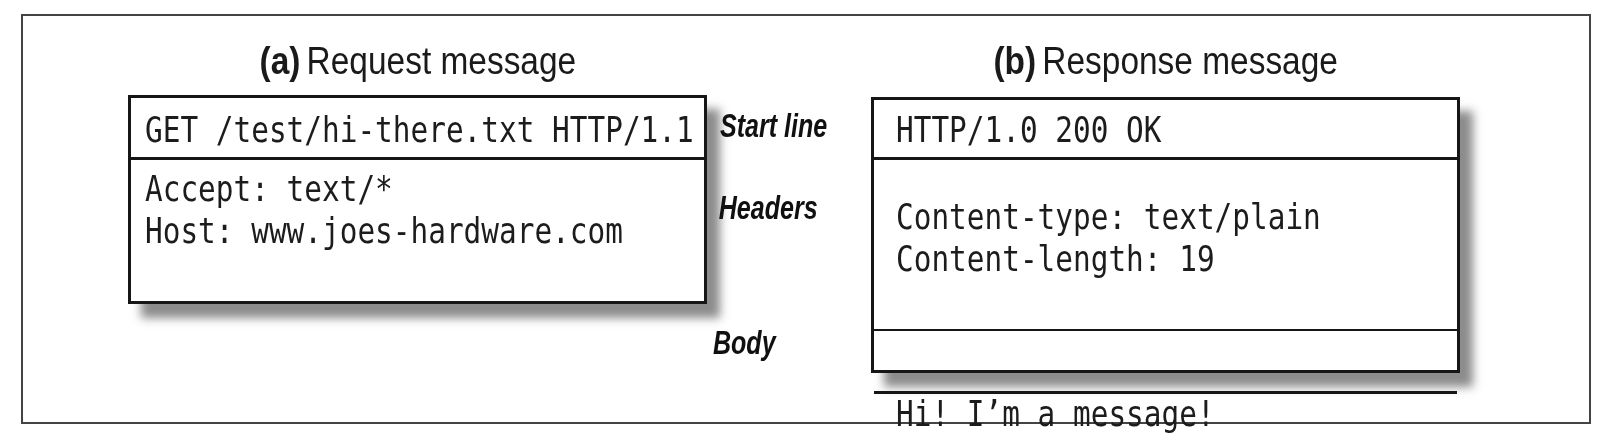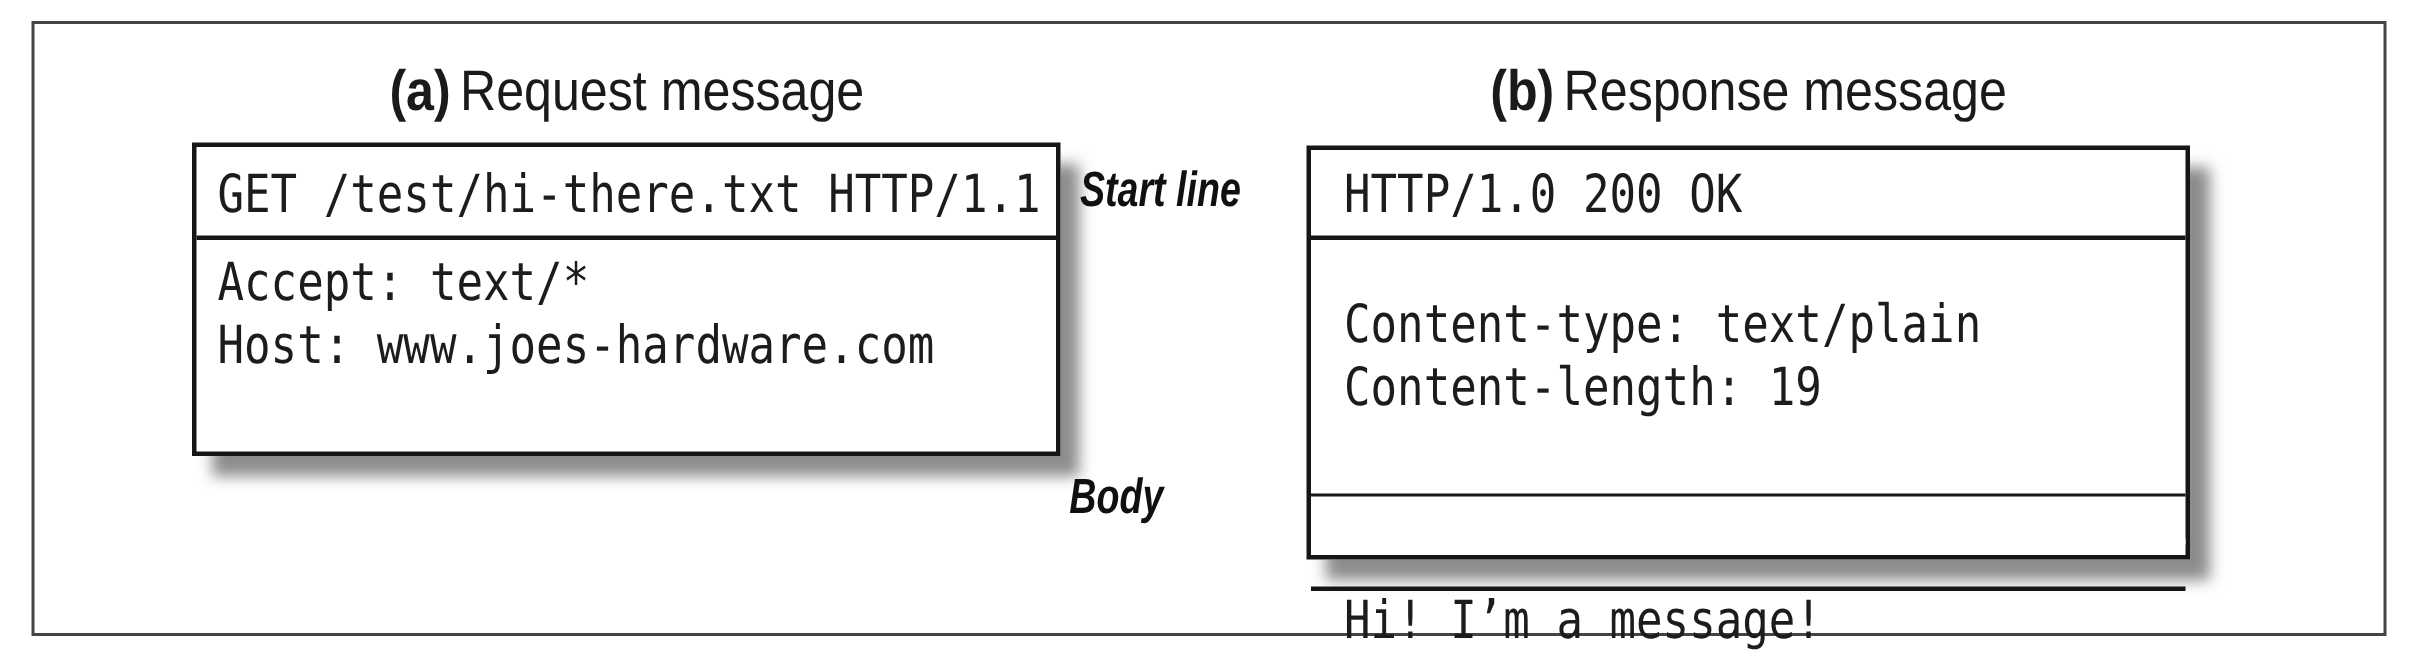--- a/index.html
+++ b/index.html
@@ -43,21 +43,21 @@
   .sec-body { flex:1 1 auto; border-top:3px solid #161616; display:flex; align-items:center; padding-left:22px; padding-bottom:10px; }
 
   
   .row-label {
     position:absolute; left:703px; width:168px; text-align:left;
     font-weight:bold; font-style:italic; font-size:33px; line-height:40px; color:#101010; white-space:nowrap;
   }
   .row-label .squeeze { display:inline-block; transform:scaleX(0.76); transform-origin:50% 50%; }
   .label-start   { top:106px; }
   .label-headers { top:188px; }
-  .label-body    { top:311px; }
+  .label-body    { top:323px; }
 </style>
 </head>
 <body>
 
 <div class="canvas">
   <div class="figure-frame"></div>
 
   <div class="panel-title title-a">
     <span class="squeeze">
       <span class="prefix">(a)</span><span>Request message</span>
@@ -76,20 +76,23 @@
     </div>
     <div class="sec-headers">
       <div class="mono">Accept: text/*</div>
       <div class="mono">Host: www.joes-hardware.com</div>
     </div>
   </div>
 
   <div class="row-label label-start">
     <span class="squeeze">Start line</span>
   </div>
+  <div class="row-label label-headers">
+    <span class="squeeze">Headers</span>
+  </div>
   <div class="row-label label-body">
     <span class="squeeze">Body</span>
   </div>
 
   <div class="msg-box box-b">
     <div class="sec-start">
       <div class="mono">HTTP/1.0 200 OK</div>
     </div>
     <div class="sec-headers">
       <div class="mono">Content-type: text/plain</div>

